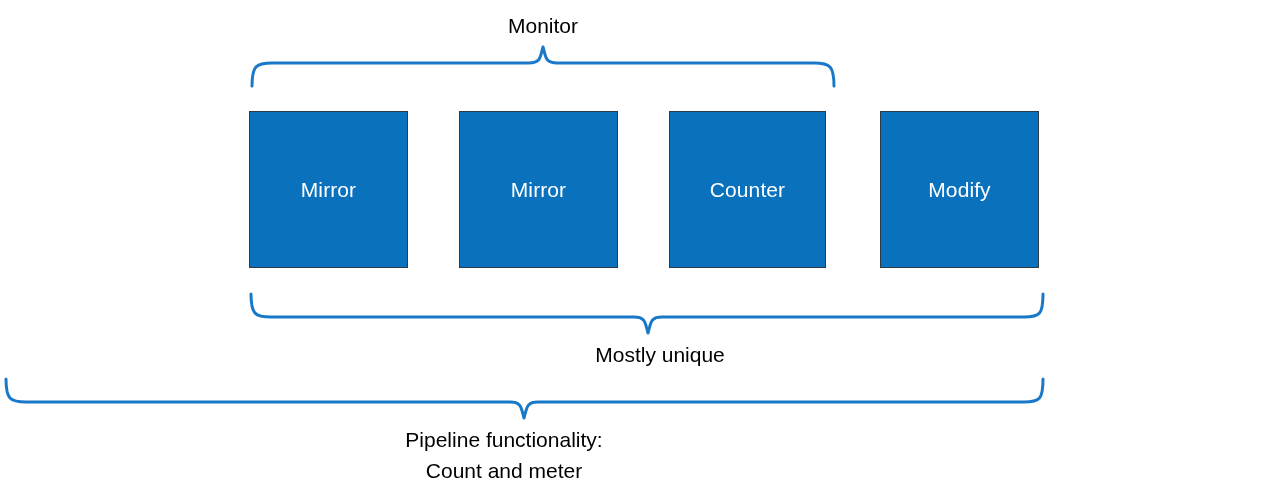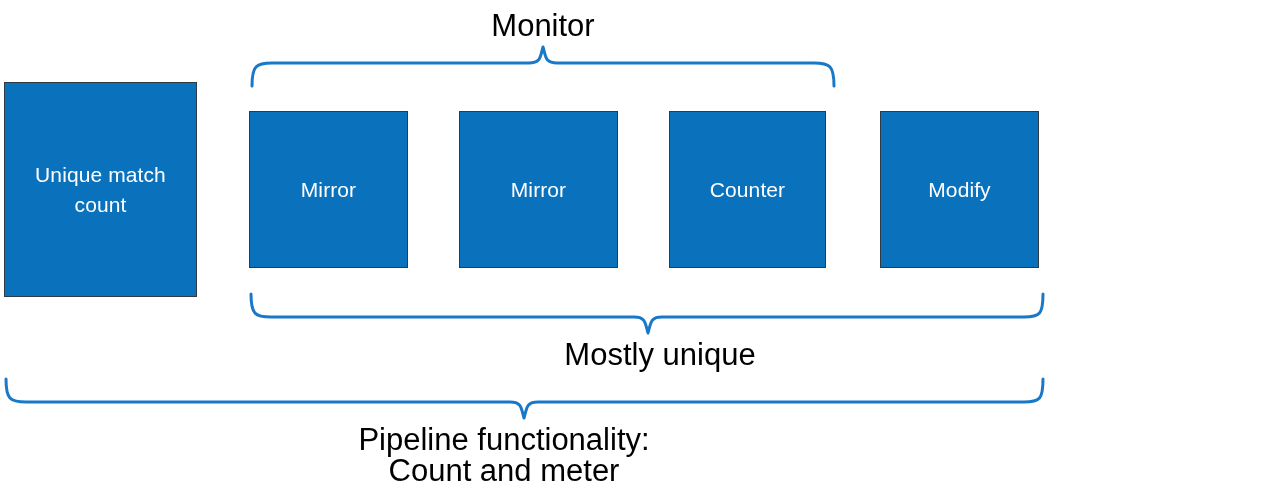--- a/index.html
+++ b/index.html
@@ -45,34 +45,32 @@
   .bracket-path {
     fill: none;
     stroke: #1978C8;
     stroke-width: 3;
     stroke-linecap: round;
     stroke-linejoin: round;
   }
   .caption {
     position: absolute;
     color: #000000;
-    font-size: 31px;
+    font-size: 21px;
     line-height: 31px;
     font-family: "Liberation Sans", sans-serif;
     text-align: center;
     white-space: pre-line;
   }
 </style>
 </head>
 <body>
 
 <div id="canvas">
 
-  <div class="node-box" style="left:4px; top:82px; width:193px; height:215px;">Unique match
-count</div>
 
   <div class="node-box" style="left:249px; top:111px; width:159px; height:157px;">Mirror</div>
 
   <div class="node-box" style="left:459px; top:111px; width:159px; height:157px;">Mirror</div>
 
   <div class="node-box" style="left:669px; top:111px; width:157px; height:157px;">Counter</div>
 
   <div class="node-box" style="left:880px; top:111px; width:159px; height:157px;text-align:right;">Modify</div>
 
 

